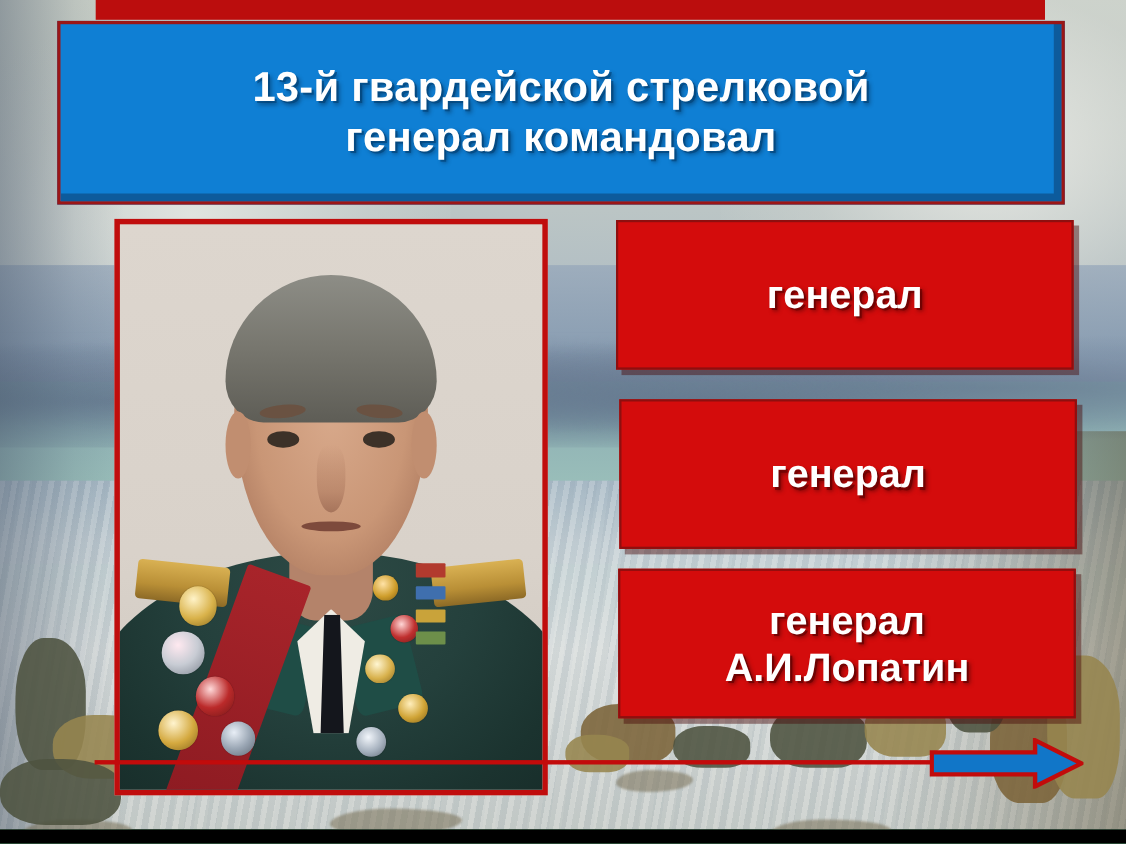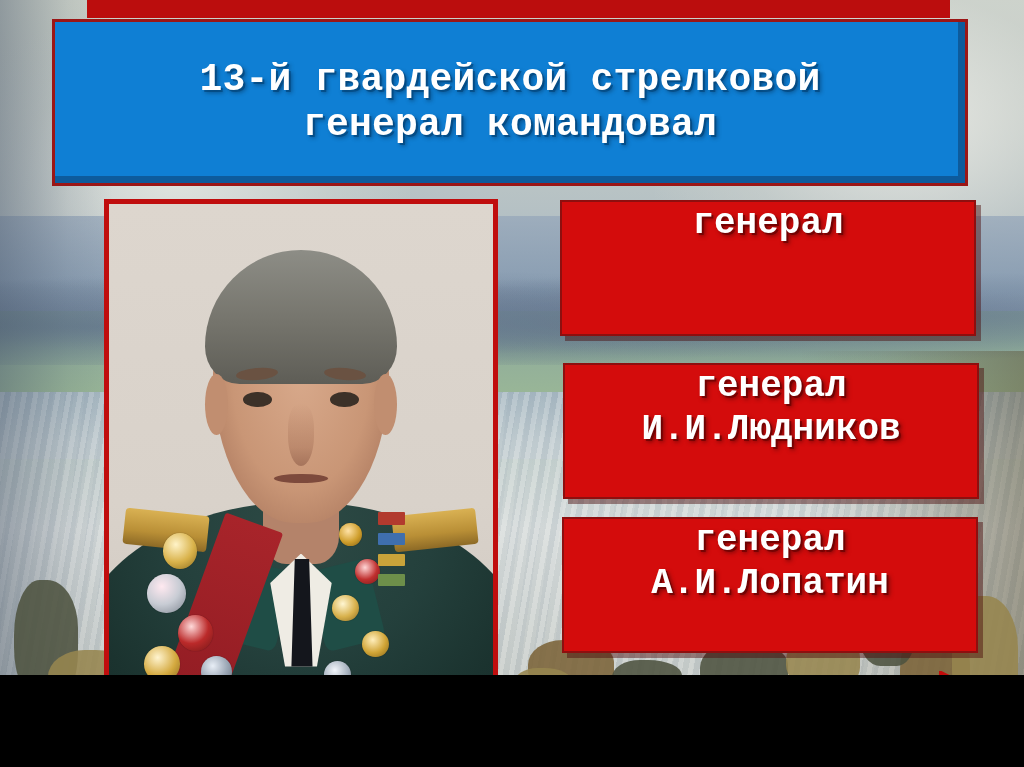--- a/index.html
+++ b/index.html
@@ -4,24 +4,24 @@
 <title>Slide</title>
 <style>
   html, body {
     margin: 0;
     padding: 0;
     background: #000;
   }
   #slide {
     position: relative;
     width: 1024px;
-    height: 675px;
+    height: 754px;
     overflow: hidden;
-    font-family: Liberation Mono, monospace;
-    background: #84cc16;
+    font-family: Liberation Sans, sans-serif;
+    background: #86efac;
   }
 
   
   .bg-root {
     position: absolute;
     inset: 0;
     overflow: hidden;
   }
   .bg-sky {
     position: absolute;
@@ -256,21 +256,21 @@
   }
 
   
   .answer {
     position: absolute;
     background: #d40c0c;
     border: 2px solid #8e0f0f;
     box-sizing: border-box;
     box-shadow: 5px 5px 0 rgba(70,6,6,.45);
     display: flex;
-    align-items: flex-start;
+    align-items: center;
     justify-content: center;
   }
   .answer-text {
     color: #ffffff;
     font-weight: bold;
     font-size: 36px;
     line-height: 1.2;
     text-align: center;
     text-shadow:
       2px 2px 0 rgba(90,0,0,.6),
@@ -385,21 +385,20 @@
 
   <div class="answer" id="answer-1">
     <div class="answer-text">
       <div>генерал</div>
     </div>
   </div>
 
   <div class="answer" id="answer-2">
     <div class="answer-text">
       <div>генерал</div>
-      <div>И.И.Людников</div>
     </div>
   </div>
 
   <div class="answer" id="answer-3">
     <div class="answer-text">
       <div>генерал</div>
       <div>А.И.Лопатин</div>
     </div>
   </div>
 

